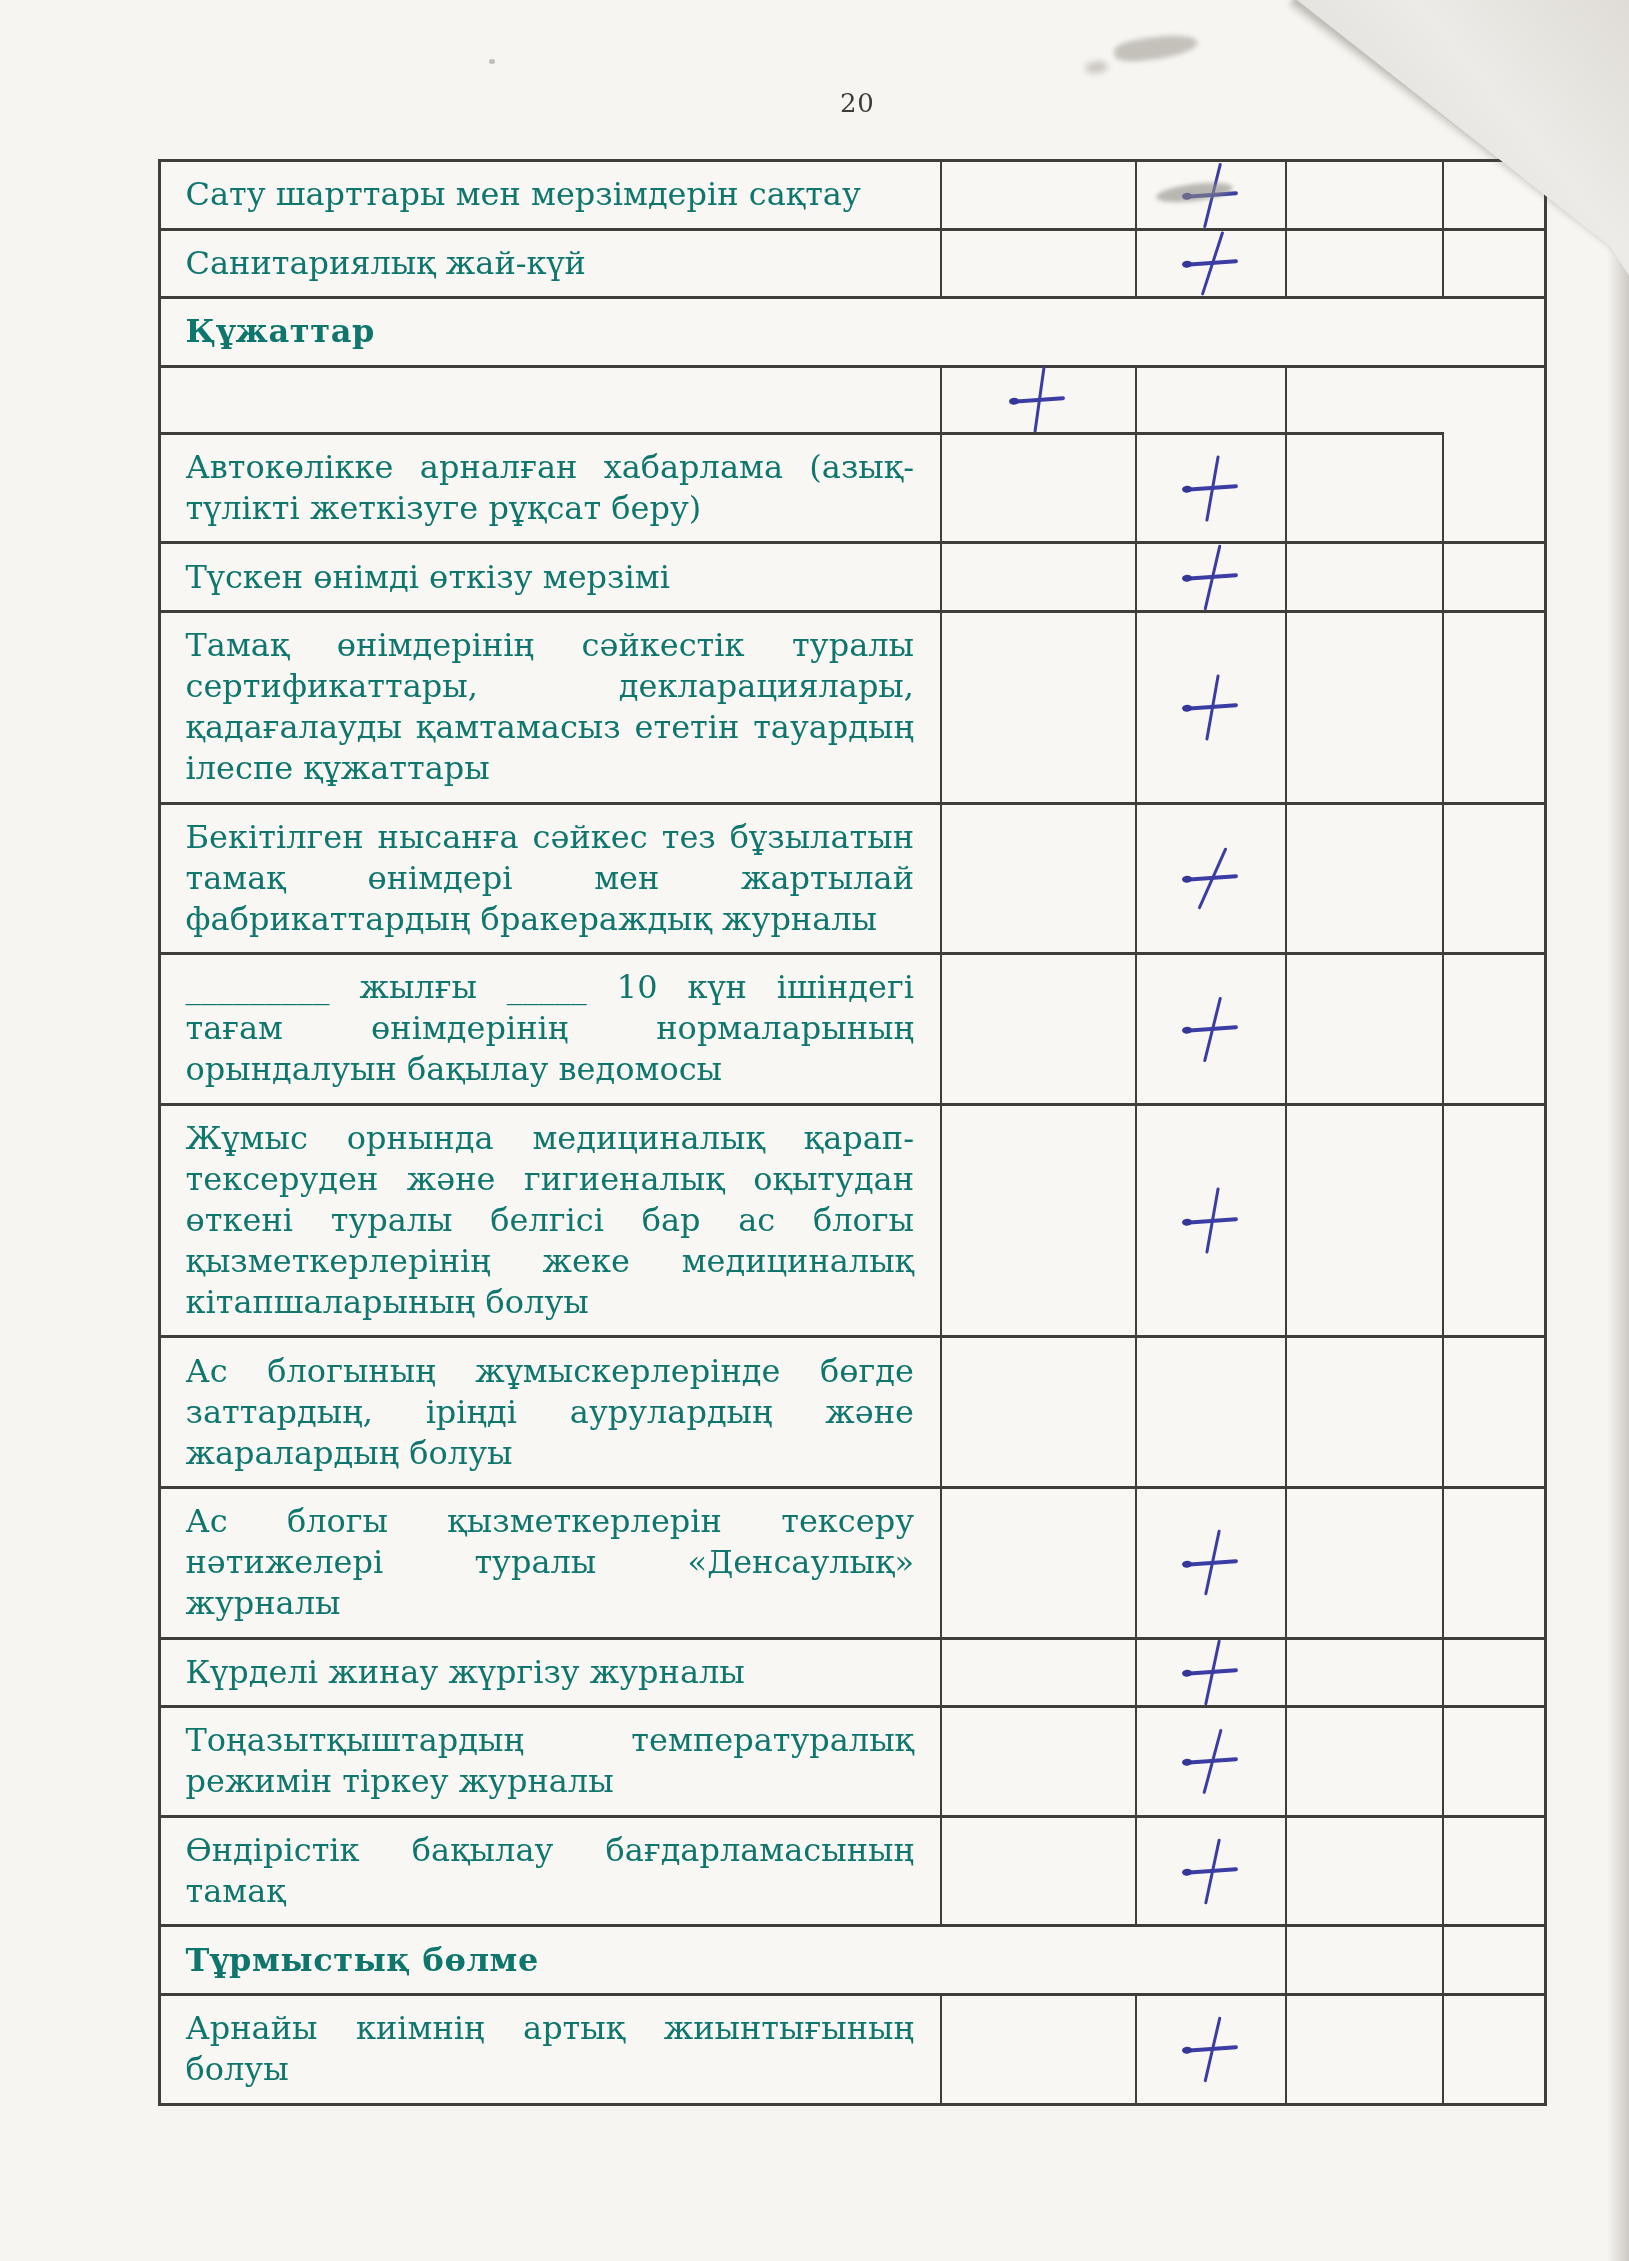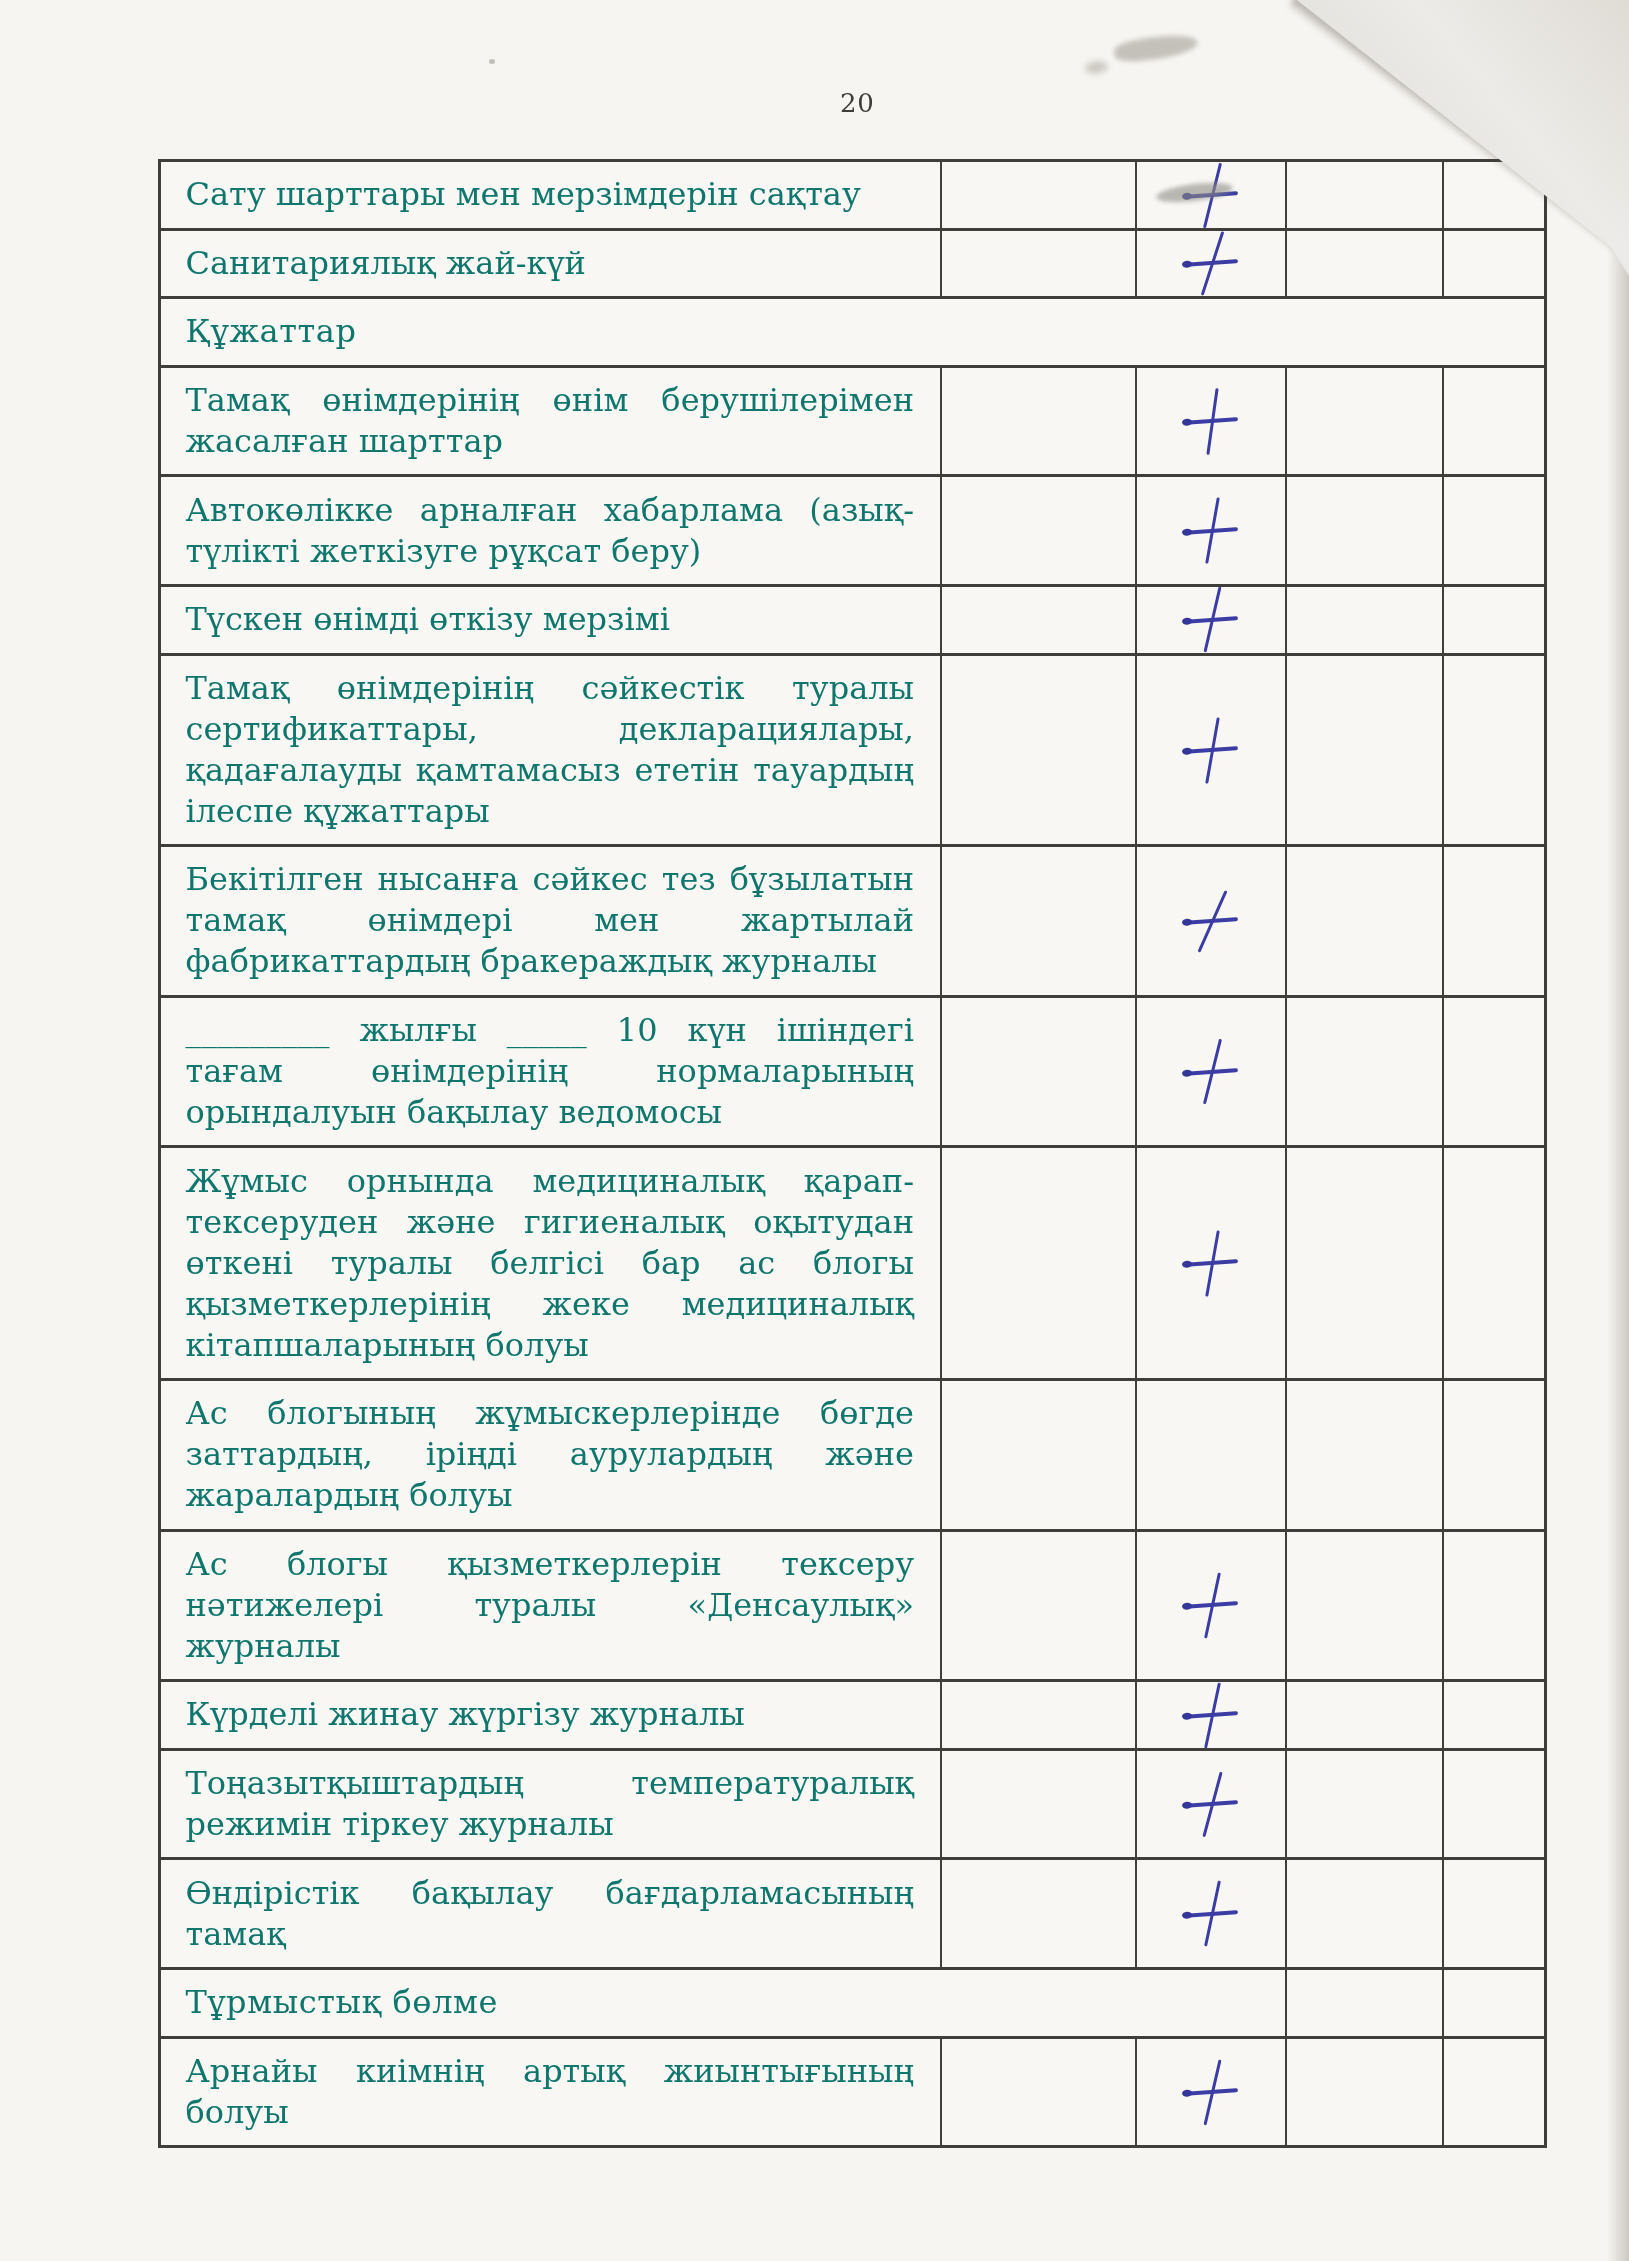--- a/index.html
+++ b/index.html
@@ -28,21 +28,21 @@
   }
   .trow .cell:last-child { border-right:none; }
   .trow:last-child .cell { border-bottom:none; }
   .label-cell {
     display:flex; align-items:flex-end;
     padding:12.3px 26px 12.3px 24.5px;
     font-size:32px; line-height:41px; text-align:justify;
     color:#0f766e; min-height:66px;
   }
   .label-cell > span { width:100%; }
-  .section .label-cell { font-weight:normal; letter-spacing:0.6px; }
+  .section .label-cell { font-weight:bold; letter-spacing:0.6px; }
   .mark-cell { display:flex; align-items:center; justify-content:center; }
   
   .plus { position:relative; width:57px; height:64px; flex:0 0 auto; }
   .plus .pv {
     position:absolute; left:28px; top:-1.3px; width:3.2px; height:67px;
     background:#3b3da4; border-radius:2.6px;
     transform:rotate(var(--tilt,12deg));
   }
   .plus .ph {
     position:absolute; left:1.3px; top:30px; width:54px; height:3.9px;
@@ -154,23 +154,20 @@
         </div>
         <div class="cell empty-cell"></div>
         <div class="cell empty-cell"></div>
       </div>
       <div class="trow section span-full">
         <div class="cell label-cell">
           <span>Құжаттар</span>
         </div>
       </div>
       <div class="trow ">
-        <div class="cell label-cell">
-          <span>Тамақ өнімдерінің өнім берушілерімен жасалған шарттар</span>
-        </div>
         <div class="cell empty-cell"></div>
         <div class="cell mark-cell">
           <div class="plus" style="--tilt: 8deg;">
             <i class="pv"></i>
             <i class="ph"></i>
           </div>
         </div>
         <div class="cell empty-cell"></div>
         <div class="cell empty-cell"></div>
       </div>

